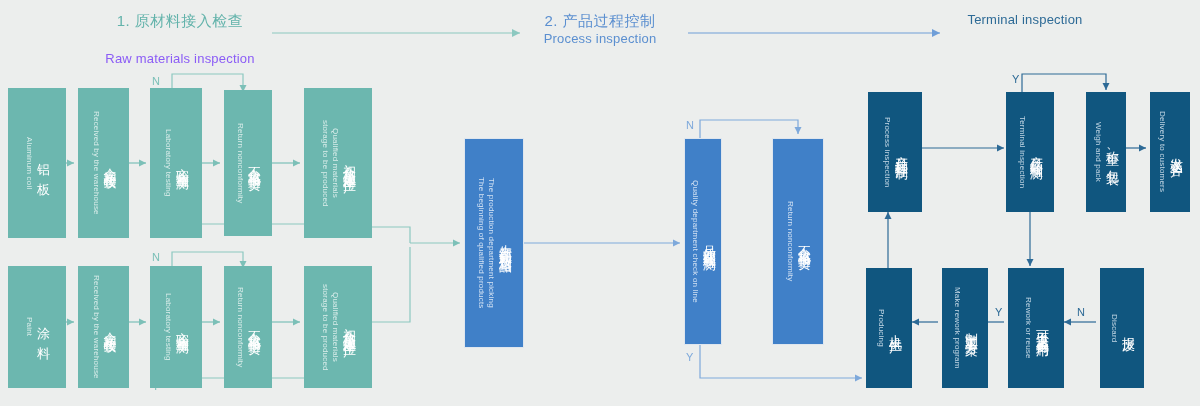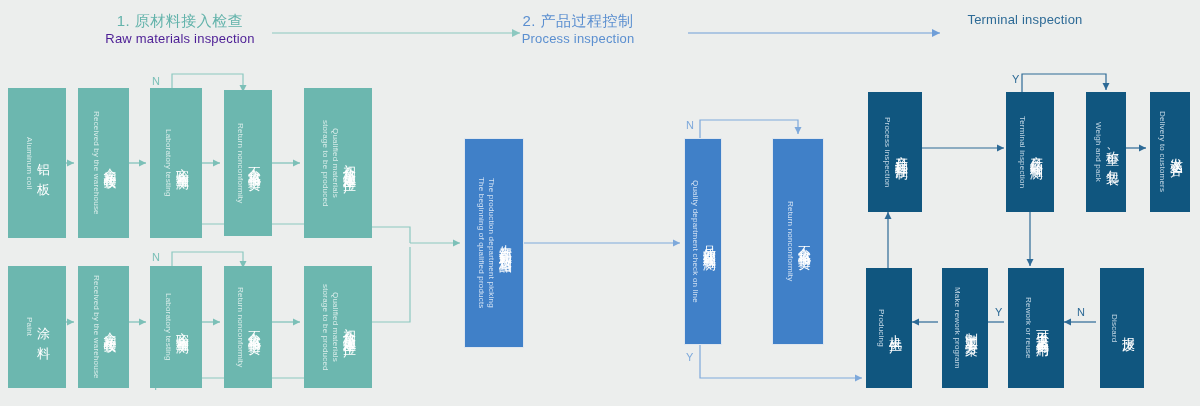--- a/index.html
+++ b/index.html
@@ -10,21 +10,21 @@
     overflow:hidden;
     position:relative;
   }
   #stage{position:absolute;left:0;top:0;width:1200px;height:364px;padding-left:16px;}
 
   
   .sec-head{position:absolute;text-align:center;line-height:1.25;}
   .sec-cn{font-size:15px;letter-spacing:.5px;white-space:nowrap;}
   .sec-en{font-size:13px;letter-spacing:.2px;white-space:nowrap;}
   .sec-teal .sec-cn{color:#63b3ab;}
-  .sec-teal .sec-en{color:#4c1d95;}
+  .sec-teal .sec-en{color:#8b5cf6;margin-top:20px;}
   .sec-blue .sec-cn{color:#5b8fd0;}
   .sec-blue .sec-en{color:#5b8fd0;}
   .sec-navy .sec-cn{color:#2d6a96;}
   .sec-navy .sec-en{color:#2d6a96;}
 
   
   .box{
     position:absolute;
     box-sizing:border-box;
     display:flex;align-items:center;justify-content:center;
@@ -72,21 +72,21 @@
 </head>
 <body>
 
 <div id="stage">
 
   <div class="sec-head sec-teal" style="left:60px;top:12px;width:240px;">
     <div class="sec-cn">1. 原材料接入检查</div>
     <div class="sec-en">Raw materials inspection</div>
   </div>
 
-  <div class="sec-head sec-blue" style="left:468px;top:12px;width:220px;">
+  <div class="sec-head sec-blue" style="left:490px;top:12px;width:220px;">
     <div class="sec-cn">2. 产品过程控制</div>
     <div class="sec-en">Process inspection</div>
   </div>
 
   <div class="sec-head sec-navy" style="left:915px;top:12px;width:220px;">
     <div class="sec-en">Terminal inspection</div>
   </div>
 
   <svg id="wires" viewBox="0 0 1200 406">
     <defs>

